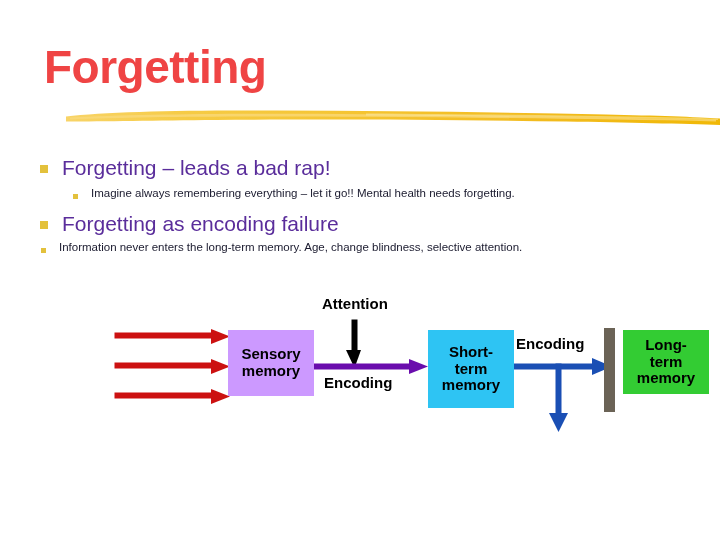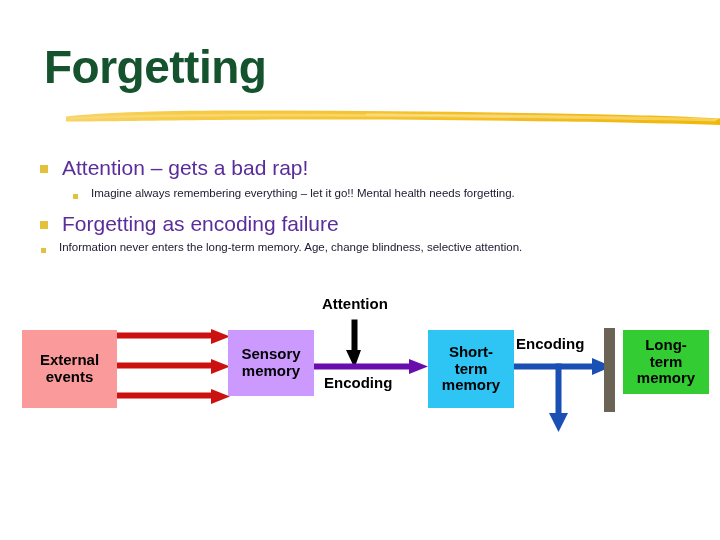--- a/index.html
+++ b/index.html
@@ -15,21 +15,21 @@
     font-family: "Liberation Sans", sans-serif;
   }
 
   
   #slide-title {
     position: absolute;
     left: 44px;
     top: 44px;
     font-size: 46px;
     font-weight: bold;
-    color: #14532d;
+    color: #ef4444;
     letter-spacing: -0.5px;
     line-height: 1;
     white-space: nowrap;
   }
 
   
   #title-underline {
     position: absolute;
     left: 66px;
     top: 104px;
@@ -143,21 +143,21 @@
              C90,16.5 38,17.5 0,17.5 Z" fill="url(#brushgrad)"></path>
     <path d="M4,13.5 C70,10 180,9 300,10.2 C420,11.4 540,13.2 650,15.8
              L650,17.4 C540,15.2 420,13.6 300,12.8 C180,12 70,12.6 4,15.4 Z" fill="#f9d97c" opacity="0.75"></path>
     <path d="M300,9.5 C380,10 470,11 560,12.4 C600,13 630,13.8 652,14.6 L652,16
              C620,15.2 580,14.4 540,13.8 C450,12.6 370,11.8 300,11.4 Z" fill="#fae9a8" opacity="0.55"></path>
   </svg>
 </div>
 
 <div class="bullet-row" id="bullet-1">
   <span class="bullet-marker lvl1"></span>
-  <span class="bullet-text lvl1">Attention – gets a bad rap!</span>
+  <span class="bullet-text lvl1">Forgetting – leads a bad rap!</span>
 </div>
 
 <div class="bullet-row" id="sub-bullet-1">
   <span class="bullet-marker lvl2"></span>
   <span class="bullet-text lvl2">Imagine always remembering everything – let it go!! Mental health needs forgetting.</span>
 </div>
 
 <div class="bullet-row" id="bullet-2">
   <span class="bullet-marker lvl1"></span>
   <span class="bullet-text lvl1">Forgetting as encoding failure</span>
@@ -197,26 +197,20 @@
       <rect x="514" y="84" width="82" height="5"></rect>
       <polygon points="592,78 612,86.5 592,95" stroke="none"></polygon>
 
       <rect x="556" y="84" width="5" height="56"></rect>
       <polygon points="549,133 568,133 558.5,152" stroke="none"></polygon>
     </g>
   </svg>
 
   <div class="dbox" id="blocker-bar"></div>
 
-  <div class="dbox" id="box-external">
-    <span>
-      <span>External</span><br>
-      <span>events</span>
-    </span>
-  </div>
 
   <div class="dbox" id="box-sensory">
     <span>
       <span>Sensory</span><br>
       <span>memory</span>
     </span>
   </div>
 
   <div class="dbox" id="box-short">
     <span>

